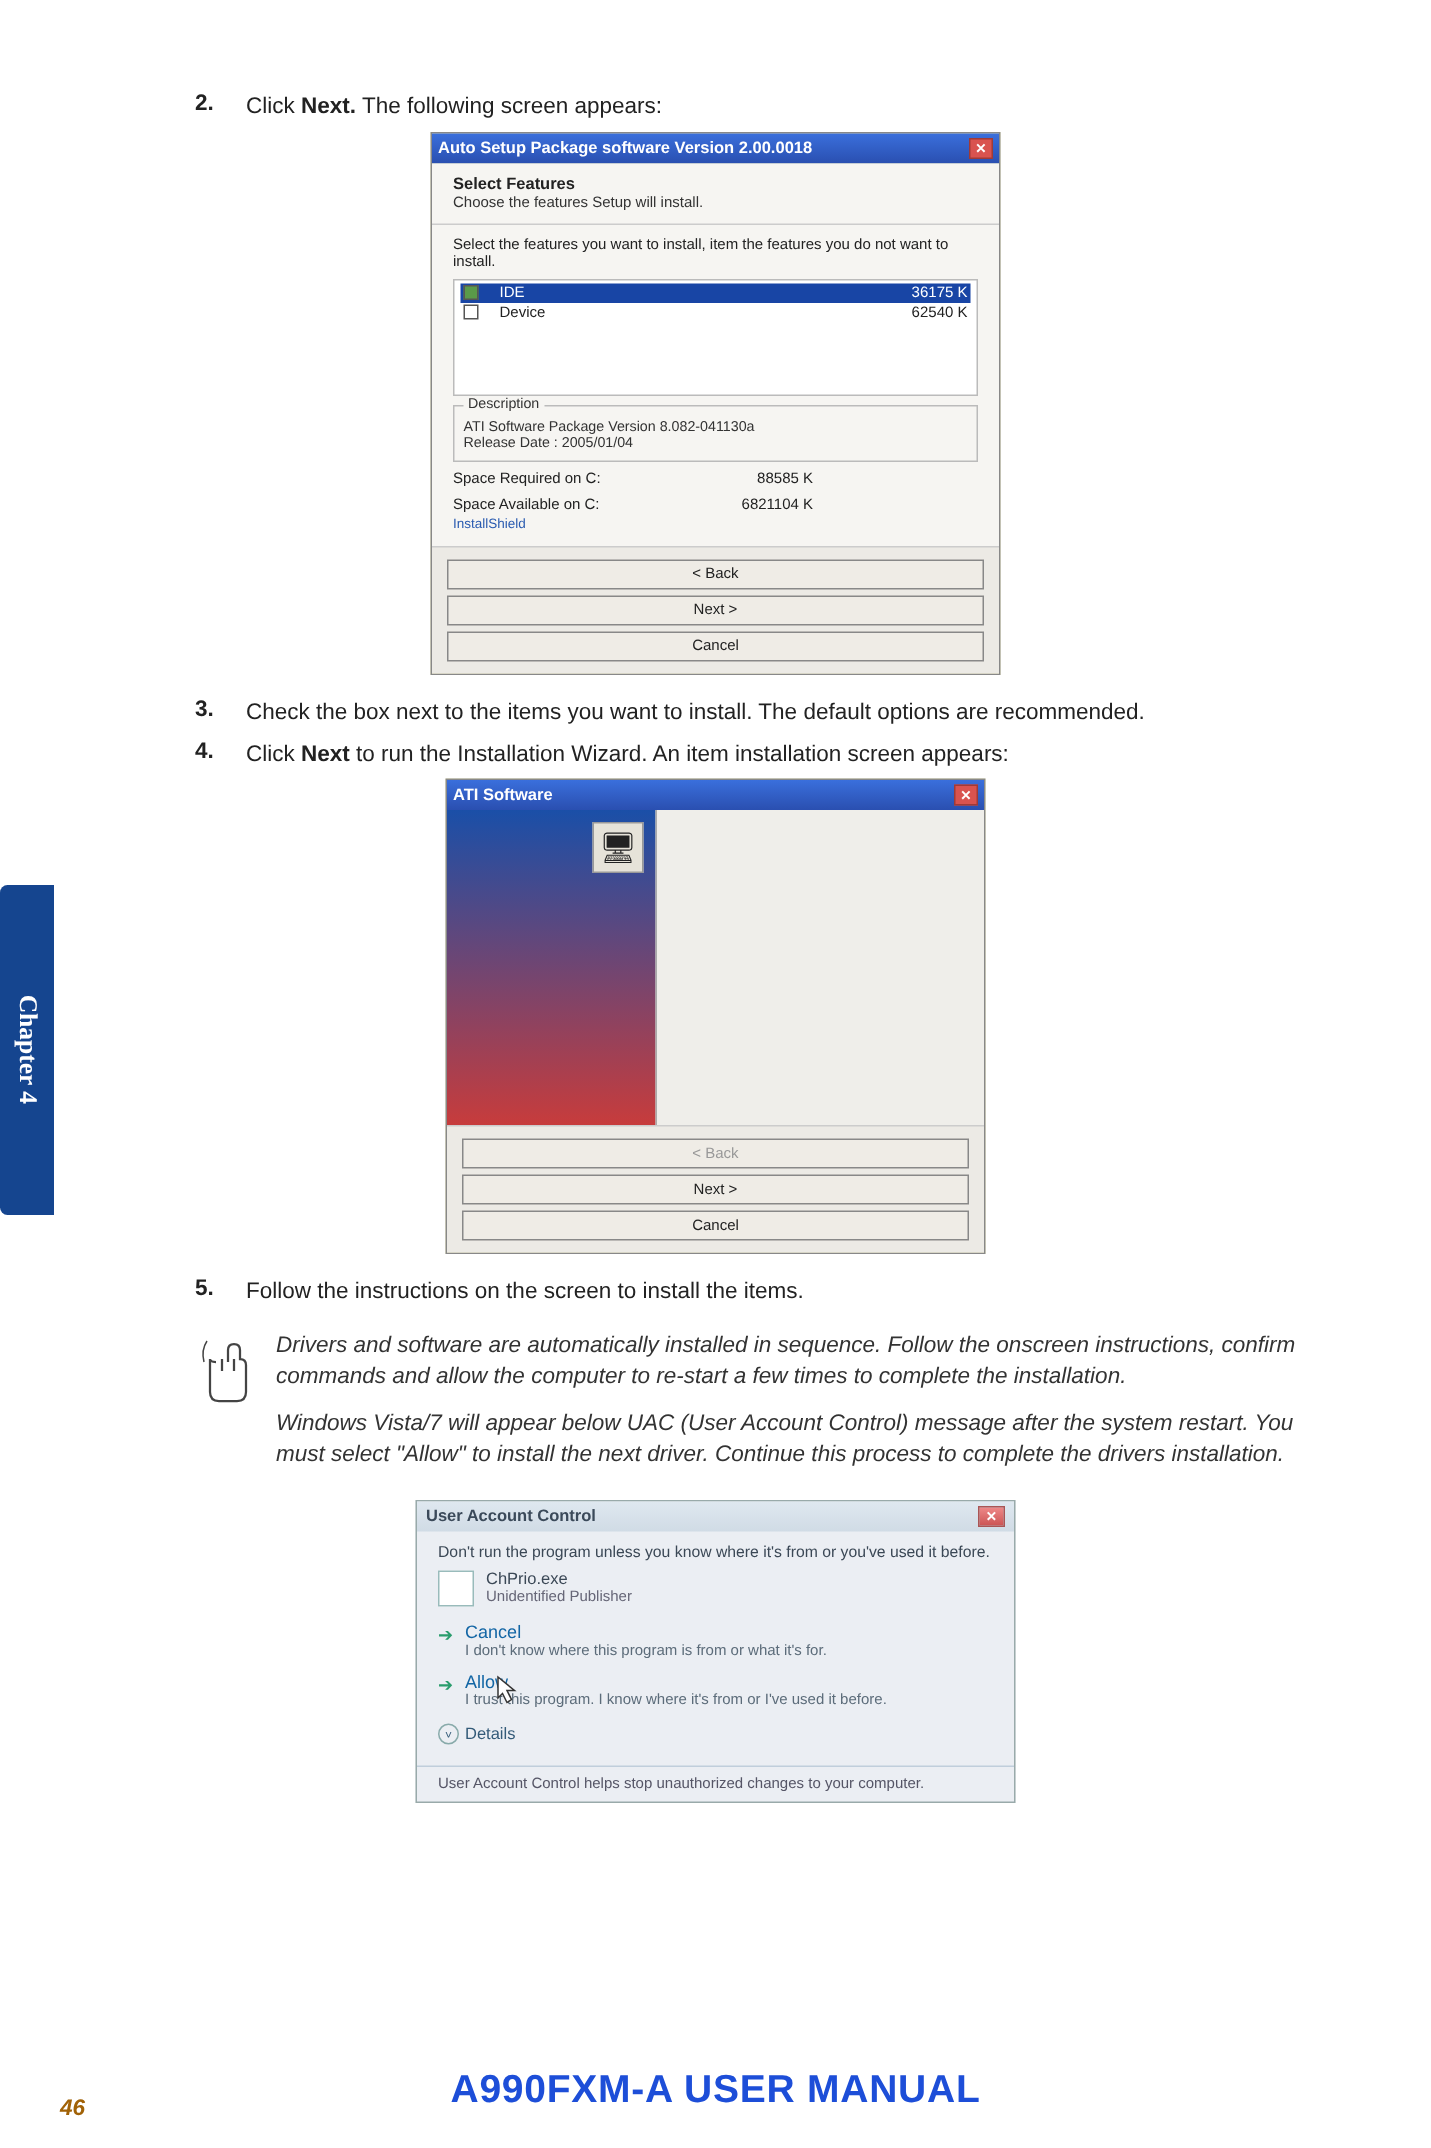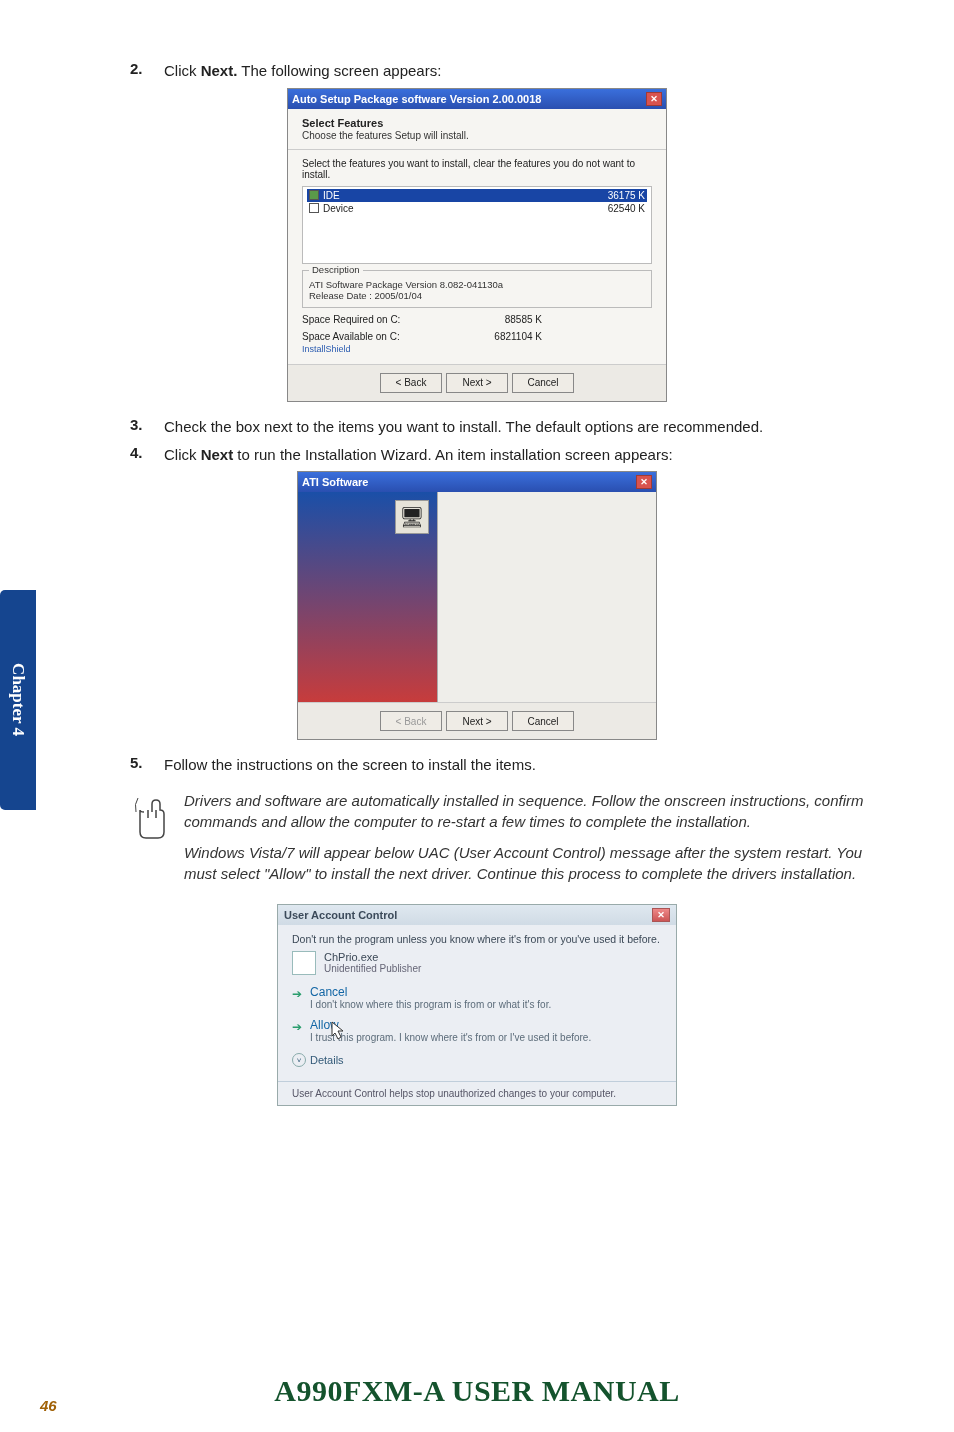--- a/index.html
+++ b/index.html
@@ -12,29 +12,29 @@
 
   
   .dialog { border: 1px solid #888; font-size: 11px; background:#fef9c3; margin: 6px auto 14px auto; width: 380px; }
   .dialog .titlebar { background: linear-gradient(#3a6fdc, #2a4fb0); color:#fff; height:20px; display:flex; align-items:center; padding:0 4px; font-size:11px; font-weight:700; }
   .dialog .titlebar .close { margin-left:auto; width:16px; height:14px; background:#d9534f; border:1px solid #a03a36; color:#fff; display:flex; align-items:center; justify-content:center; font-size:9px; }
   .dlg-body { padding: 8px 14px 10px 14px; background:#f6f5f2; }
   .dlg-h1 { font-weight:700; font-size:11px; }
   .dlg-sub { font-size:10px; margin:1px 0 8px 0; color:#333; }
   .dlg-sep { height:1px; background:#ccc; margin: 0 -14px 8px -14px; }
   .feature-list { border:1px solid #bbb; background:#fff; height:78px; padding:2px 4px; font-size:10px; margin-bottom:6px; display:flex; flex-direction:column; }
-  .feat-row { display:flex; align-items:center; gap:4px;justify-content:center; }
+  .feat-row { display:flex; align-items:center; gap:14px;justify-content:center; }
   .feat-row .cb { width:10px; height:10px; border:1px solid #555; background:#5a9a49; position:relative; }
   .feat-row.sel { background:#1845a5; color:#fff; padding:1px 2px; }
   .feat-row .sz { margin-left:auto; }
   .desc-box { border:1px solid #bbb; position:relative; padding:8px 6px 6px 6px; font-size:9.5px; color:#333; }
   .desc-legend { position:absolute; top:-7px; left:6px; background:#f6f5f2; padding:0 3px; font-size:9.5px; }
   .space-row { display:flex; font-size:10px; margin-top:6px;gap:20px; }
   .space-row span:last-child{ margin-left:auto; padding-right:110px;}
-  .footer-btns { display:flex; justify-content:center; gap:4px; padding:8px 10px; background:#eceae5; border-top:1px solid #ccc; }
+  .footer-btns { display:flex; justify-content:space-between; gap:4px; padding:8px 10px; background:#eceae5; border-top:1px solid #ccc;flex-direction:column; }
   .btn { min-width:62px; height:20px; font-size:10px; border:1px solid #888; background:#efece6; display:inline-flex; align-items:center; justify-content:center; padding:0 6px; }
 
   
   #dialog-ati { width:360px; }
   #dialog-ati .body2 { display:flex; background:#efeeea; }
   #dialog-ati .left { width:140px; height:210px; background: linear-gradient(#1a4fa8, #c73c3c); position:relative; border-right:1px solid #aaa; }
   #dialog-ati .left .icon-box { position:absolute; top:8px; right:8px; width:34px; height:34px; background:#e6e3d9; border:1px solid #999; display:flex; align-items:center; justify-content:center; font-size:20px; }
   #dialog-ati .right { flex:1; padding:12px 10px; font-size:10px; }
   #dialog-ati .right .w-title{ font-weight:700; margin-bottom:6px; }
 
@@ -61,21 +61,21 @@
   #uac .opt .sub { color:#5c6c7a; font-size:10px; }
   #uac .details { display:flex; align-items:center; gap:4px; margin:10px 0 6px 0; color:#335a78;}
   #uac .details .chev { width:14px; height:14px; border:1px solid #8aa; border-radius:50%; display:flex; align-items:center; justify-content:center; font-size:8px;}
   #uac .foot { border-top:1px solid #c0cedb; padding:6px 14px; font-size:10px; color:#556; }
 
   
   .side-tab { position:absolute; left:0; top:590px; width:36px; height:220px; background:#15458f; color:#fff; writing-mode: vertical-rl; text-orientation: mixed; display:flex; align-items:center; justify-content:center; font-family: Georgia, serif; font-size:17px; font-weight:700; border-top-right-radius:5px; border-bottom-right-radius:5px; transform: rotate(180deg); }
   .side-tab span { transform: rotate(180deg); }
 
   .page-footer { position:absolute; bottom:24px; left:0; right:0; text-align:center; }
-  .page-footer .manual { font-family: Liberation Serif, serif; font-weight:900; color:#14532d; font-size:30px; letter-spacing:0.5px; }
+  .page-footer .manual { font-family: Liberation Sans, sans-serif; font-weight:900; color:#1d4ed8; font-size:26px; letter-spacing:0.5px; }
   .page-num { position:absolute; bottom:18px; left:40px; font-style:italic; font-weight:700; font-size:15px; color:#a16207; }
 </style>
 </head>
 <body>
 
 <div class="page">
 
   <div class="ol-item" style="margin-left:60px;">
     <span class="ol-num">2.</span>
     <span class="ol-text">
@@ -85,21 +85,21 @@
 
   <div class="dialog">
     <div class="titlebar">
       <span>Auto Setup Package software Version 2.00.0018</span>
       <span class="close">✕</span>
     </div>
     <div class="dlg-body">
       <div class="dlg-h1">Select Features</div>
       <div class="dlg-sub">Choose the features Setup will install.</div>
       <div class="dlg-sep"></div>
-      <div style="font-size:10px; margin-bottom:6px;">Select the features you want to install, clear the features you do not want to install.</div>
+      <div style="font-size:10px; margin-bottom:6px;">Select the features you want to install, item the features you do not want to install.</div>
       <div class="feature-list">
         <div class="feat-row sel">
           <span class="cb"></span>
           <span>IDE</span>
           <span class="sz">36175 K</span>
         </div>
         <div class="feat-row" style="padding:1px 2px;">
           <span class="cb" style="background:#fff;"></span>
           <span>Device</span>
           <span class="sz">62540 K</span>

